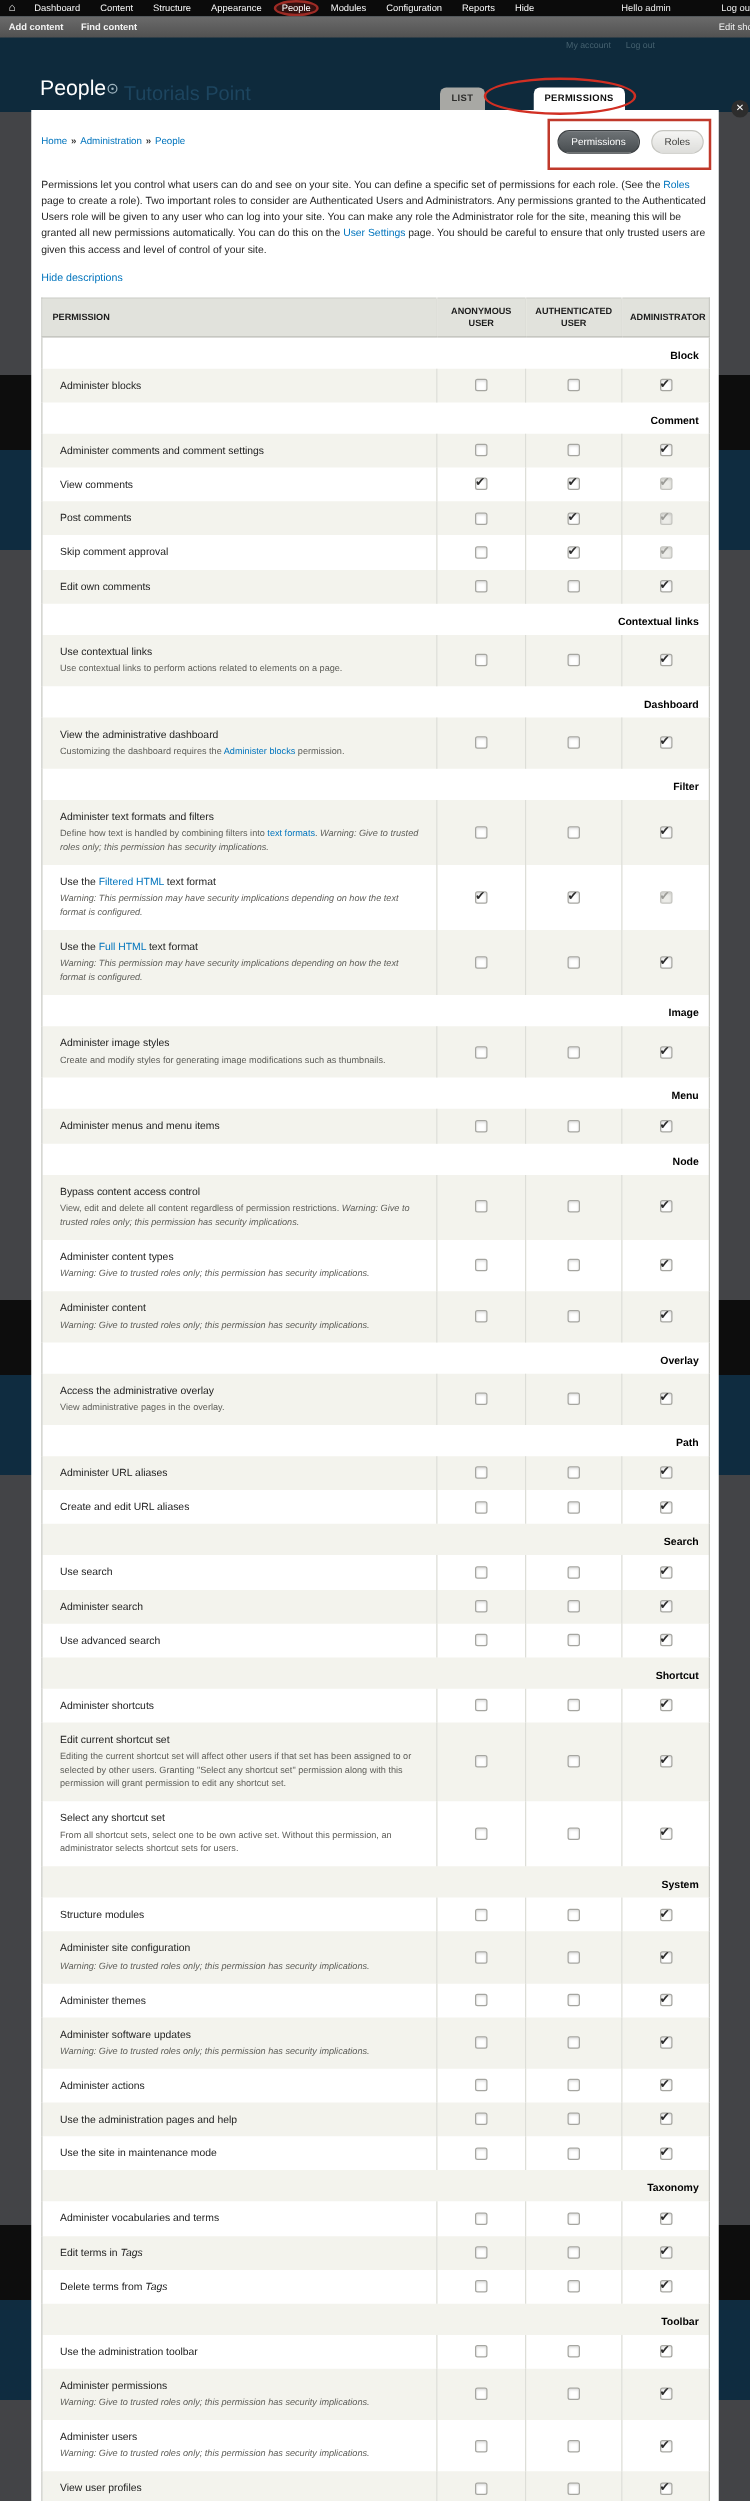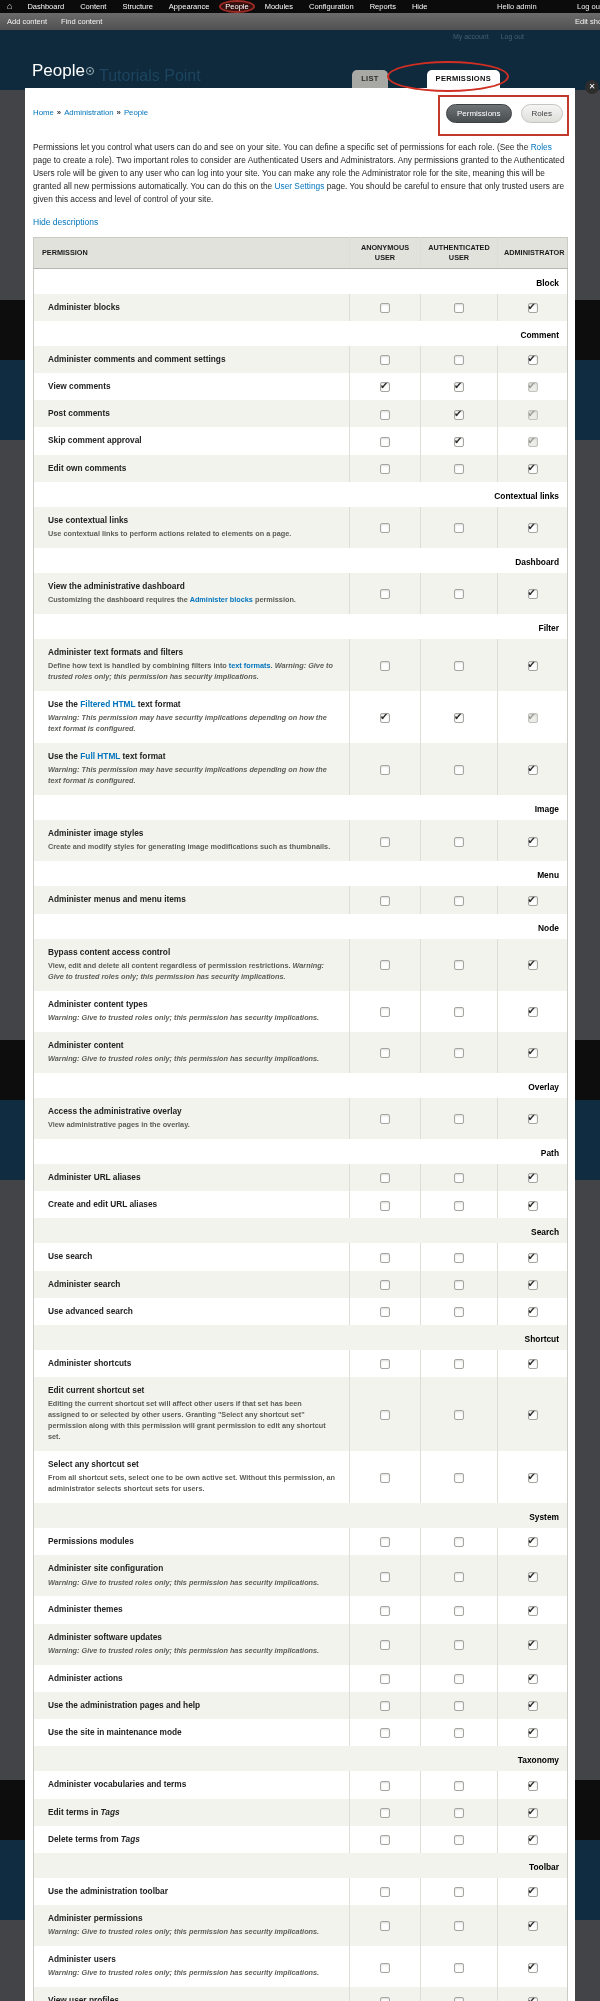--- a/index.html
+++ b/index.html
@@ -18,21 +18,21 @@
   .menu-item.hl::before { content:""; position:absolute; left:2px; right:2px; top:-2px; bottom:-2px;
     border:2px solid #9e2b25; border-radius:50%; background:rgba(150,30,25,.30); }
   .menu-item.hl span { position:relative; }
   .toolbar-right { position:absolute; left:497px; top:0; height:13px; line-height:13px; color:#eee; }
   .toolbar-right b { font-weight:normal;margin-top:48px; }
   .toolbar-logout { position:absolute; left:577px; top:0; height:13px; line-height:13px; color:#eee; white-space:nowrap; }
   
   .shortcut-bar { position:absolute; top:13px; left:0; right:0; height:17px;
     background:linear-gradient(#6b6b6b,#515151); color:#f3f3f3; font-size:7.5px;
     display:flex; align-items:center; z-index:7; }
-  .shortcut-item { padding:0 7px; }
+  .shortcut-item { padding:0 7px;font-weight:bold; }
   .shortcut-edit { position:absolute; left:575px; white-space:nowrap; }
   
   .overlay-header { position:absolute; top:30px; left:0; right:0; height:58px; background:#0e2a3c; z-index:4; }
   .page-title { position:absolute; left:32px; bottom:7px; font-size:17px; font-weight:normal; color:#fff; }
   .target-icon { position:absolute; left:86px; bottom:13px; width:8px; height:8px;
     border:1px solid #9fb4bf; border-radius:50%; }
   .target-icon::after { content:""; position:absolute; left:2px; top:2px; width:2px; height:2px;
     border-radius:50%; background:#9fb4bf; }
   .watermark { position:absolute; left:99px; bottom:3px; font-size:16px; color:#1d455f; white-space:nowrap; }
   .header-links { position:absolute; right:76px; top:3px; font-size:7px; color:#45616f; white-space:nowrap; }
@@ -64,21 +64,21 @@
   .hide-desc { display:inline-block; margin:11px 8px 0 8px; font-size:8.5px; color:#0074bd; text-decoration:none; }
   
   table.perm { margin:8px 8px 0 8px; width:534px; border-collapse:collapse; table-layout:fixed;
     border:1px solid #cacbc5; }
   th { background:#e1e2dc; font-size:7.3px; color:#1b1b1b; font-weight:bold; padding:5px 6px;
     border-bottom:1px solid #b5b6b0; text-align:center; vertical-align:middle; line-height:1.35; }
   th.perm-h { text-align:left; padding-left:8px; }
   th + th, td.check + td.check, td.perm + td.check { border-left:1px solid #dddeD8; }
   tbody tr:nth-child(even) { background:#f3f3ed; }
   td.section { font-size:8.4px; font-weight:bold; color:#000; padding:9px 8px 6px 8px;text-align:right; }
-  td.perm { padding:8px 10px 8px 14px; vertical-align:middle;font-weight:bold; }
+  td.perm { padding:8px 10px 8px 14px; vertical-align:middle; }
   .perm-title { font-size:8.3px; color:#222; line-height:1.35; }
   .perm-title em { font-style:italic; }
   .perm-desc { margin-top:3px; font-size:7.3px; color:#5d5d58; line-height:1.5; padding-right:4px; }
   .perm-desc em { font-style:italic; }
   td.check { text-align:center; vertical-align:middle; }
   .cb { position:relative; display:inline-block; width:10px; height:10px; border:1px solid #a6a6a1;
     border-radius:2px; background:#fff; box-shadow:inset 0 1px 2px rgba(0,0,0,.15); vertical-align:middle; }
   .cb.on::after, .cb.on-disabled::after { content:"\2714"; position:absolute; left:-1px; top:-3px;
     font-size:10px; color:#2c2c2c; }
   .cb.on-disabled { background:#ececE8; border-color:#c4c4bf; }
@@ -405,21 +405,21 @@
             </td>
             <td class="check"><span class="cb"></span></td>
             <td class="check"><span class="cb"></span></td>
             <td class="check"><span class="cb on"></span></td>
           </tr>
           <tr>
             <td class="section" colspan="4">System</td>
           </tr>
           <tr>
             <td class="perm">
-              <div class="perm-title"><span>Permissions modules</span></div>
+              <div class="perm-title"><span>Structure modules</span></div>
             </td>
             <td class="check"><span class="cb"></span></td>
             <td class="check"><span class="cb"></span></td>
             <td class="check"><span class="cb on"></span></td>
           </tr>
           <tr>
             <td class="perm">
               <div class="perm-title"><span>Administer site configuration</span></div>
               <div class="perm-desc"><em>Warning: Give to trusted roles only; this permission has security implications.</em></div>
             </td>

